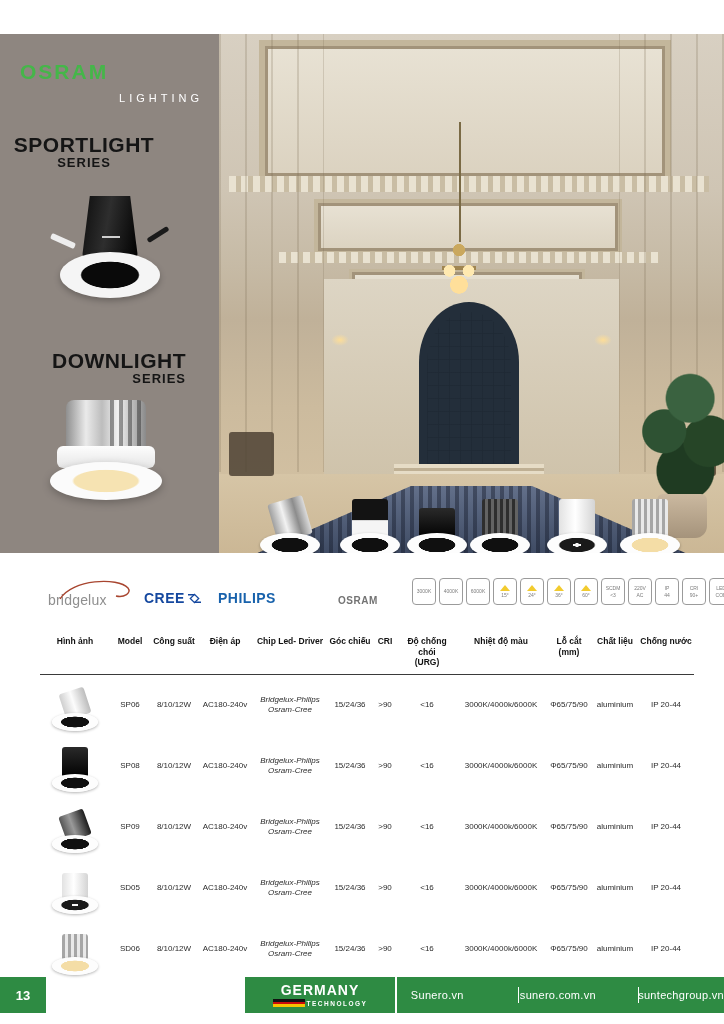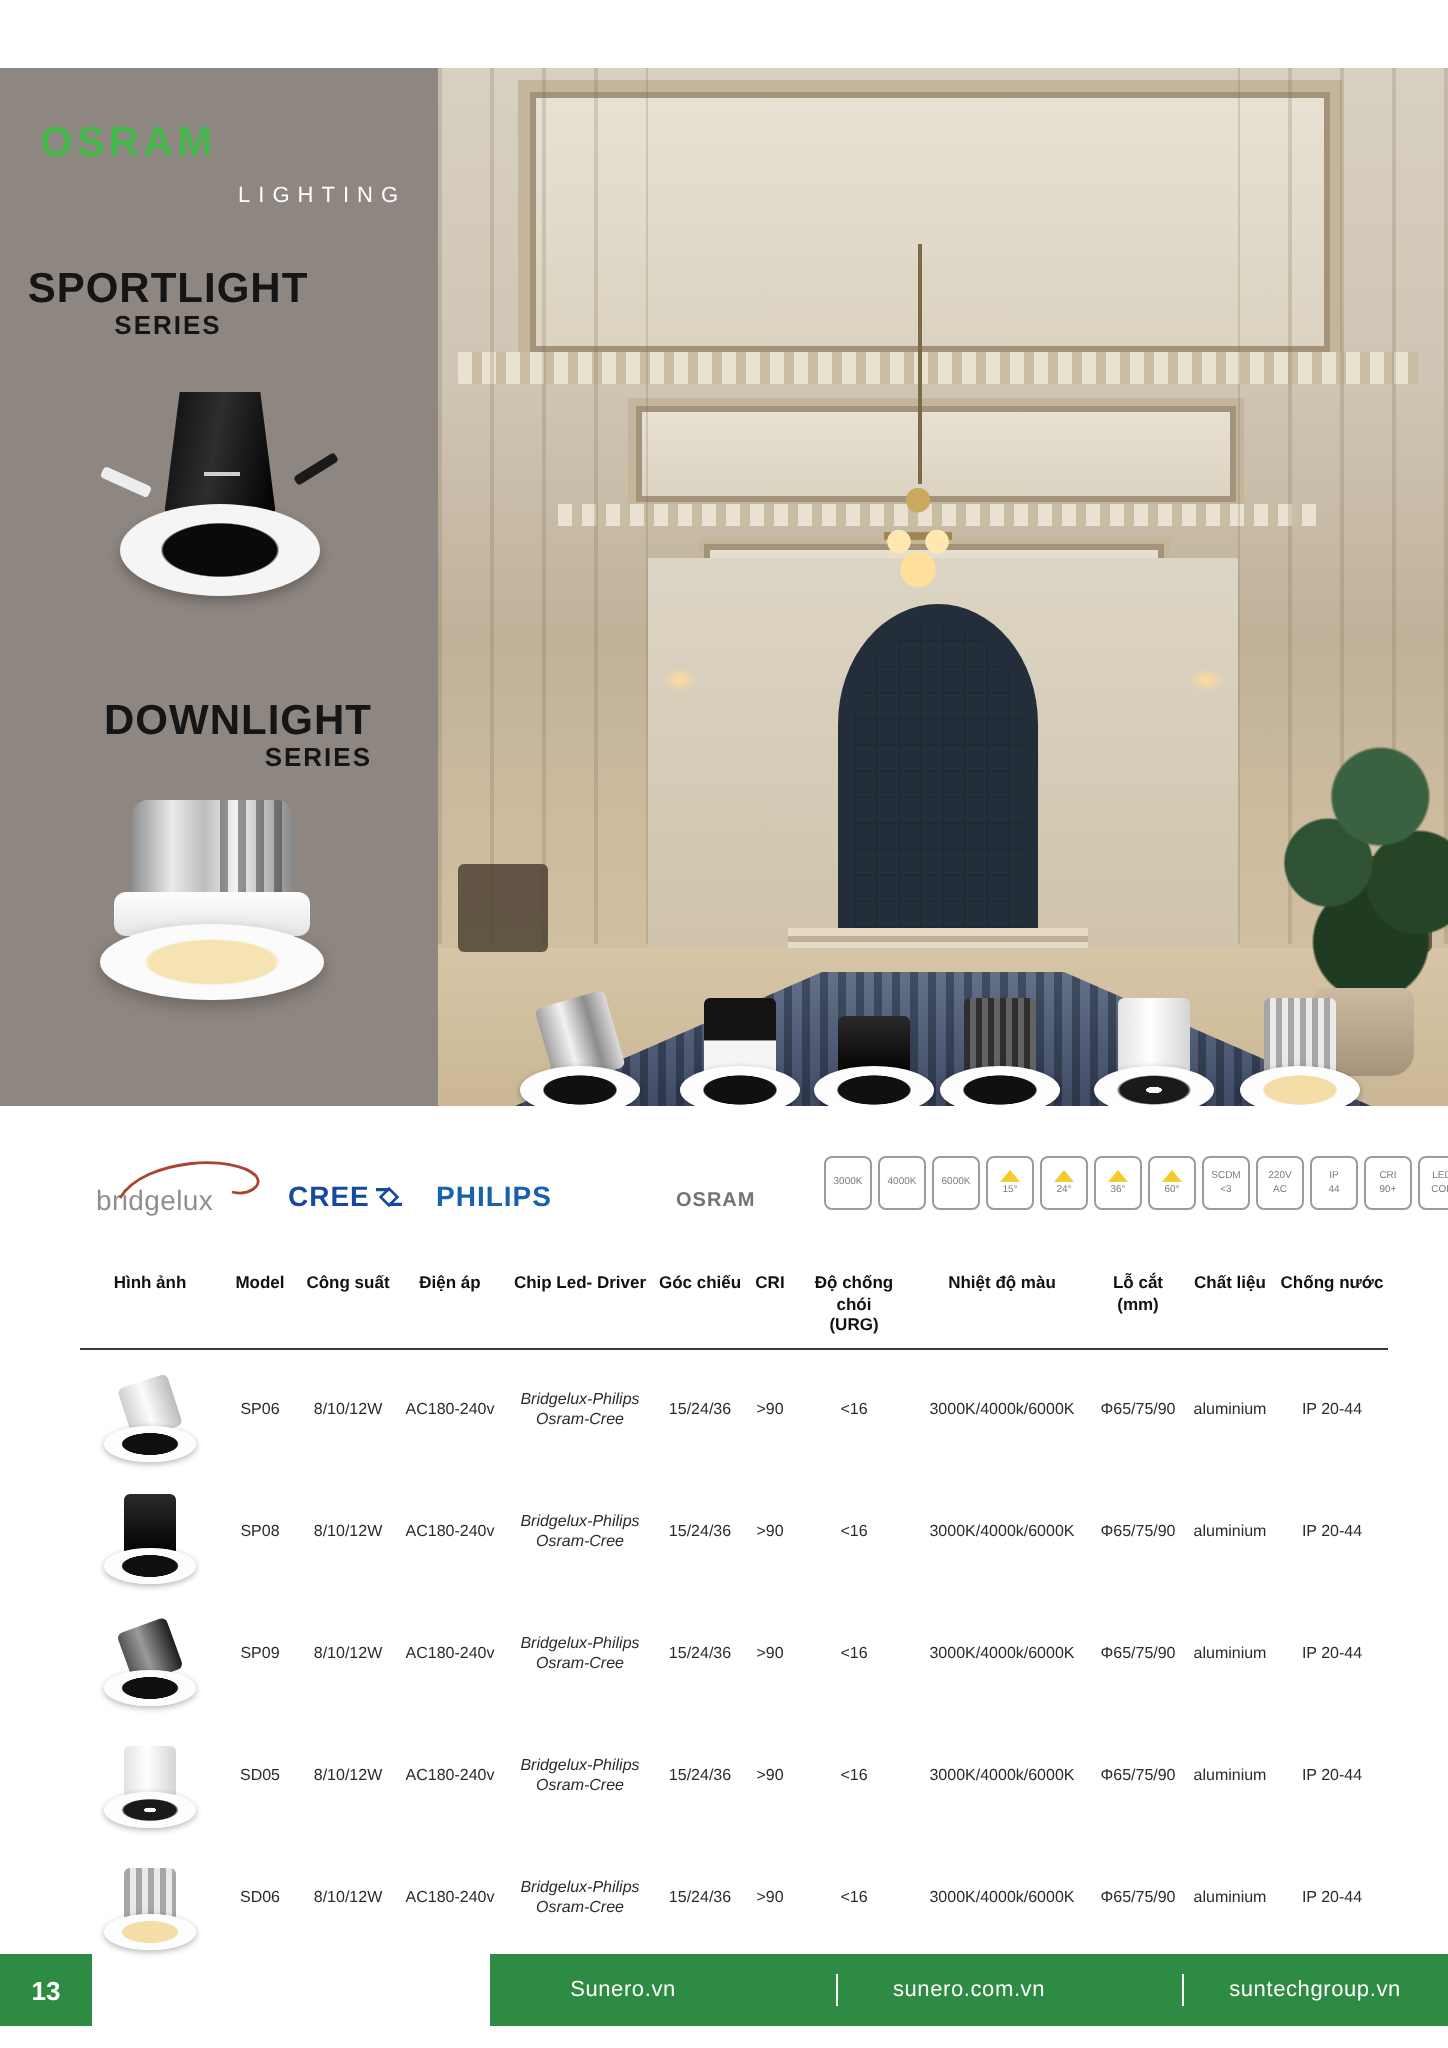--- a/index.html
+++ b/index.html
@@ -507,20 +507,31 @@
           <div class="cell">3000K/4000k/6000K</div>
           <div class="cell">Φ65/75/90</div>
           <div class="cell">aluminium</div>
           <div class="cell">IP 20-44</div>
         </div>
       </div>
   </div>
 
   <div class="footer-page">13</div>
   <div class="footer-bar">
+    <div class="f-germany">
+      <div class="g-title">GERMANY</div>
+      <div class="g-sub">
+        <span class="flag">
+            <i class="f1"></i>
+            <i class="f2"></i>
+            <i class="f3"></i>
+          </span>
+        <span class="g-sub-text">TECHNOLOGY</span>
+      </div>
+    </div>
     <div class="f-links">
 
         <div class="flink-wrap">
 
           <span class="flink">Sunero.vn</span>
         </div>
 
         <div class="flink-wrap">
           <span class="sep"></span>
           <span class="flink">sunero.com.vn</span>

